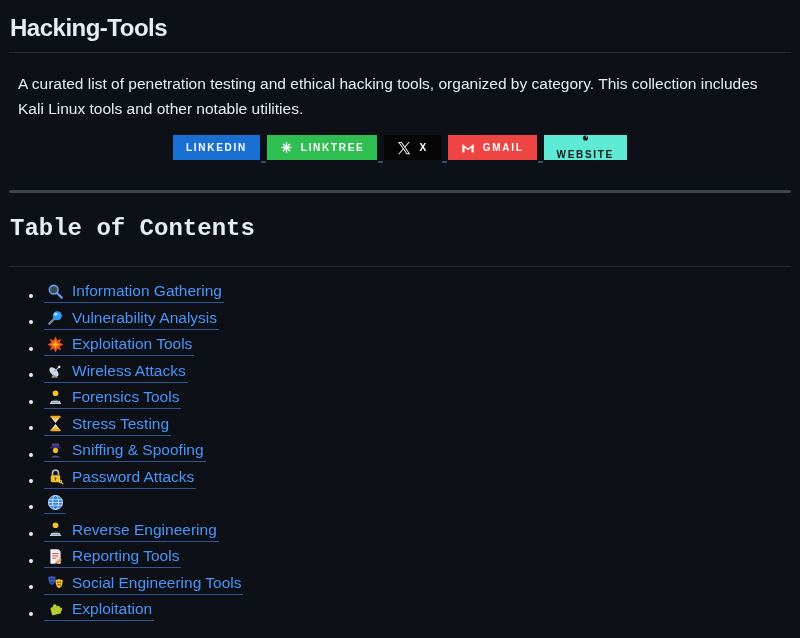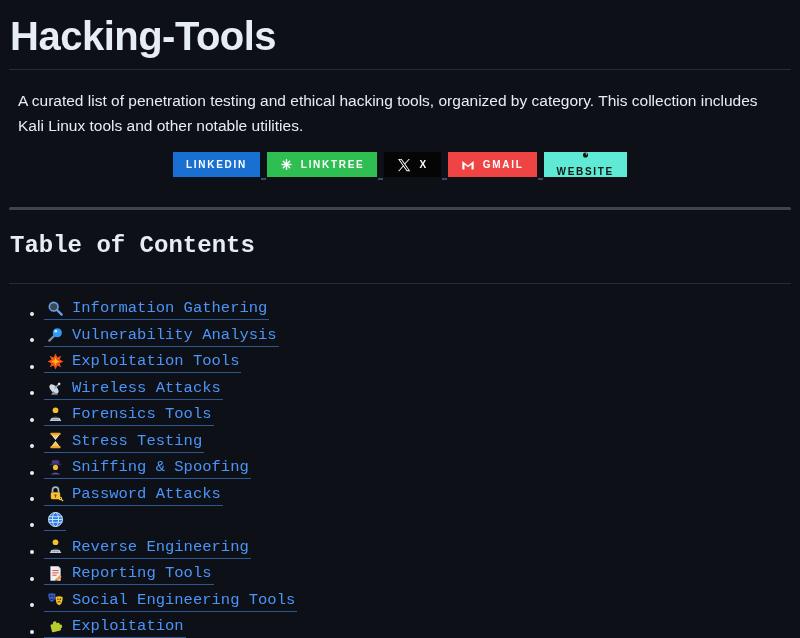--- a/index.html
+++ b/index.html
@@ -5,21 +5,21 @@
   * { box-sizing: border-box; margin: 0; padding: 0; }
   html, body { width: 800px; height: 638px; overflow: hidden; }
   body {
     background: #0d1117;
     color: #e6edf3;
     font-family: "Liberation Sans", sans-serif;
   }
   .container { padding: 0 9px; }
 
   h1.page-title {
-    font-size: 40px;
+    font-size: 24px;
     font-weight: bold;
     letter-spacing: -0.5px;
     margin-top: 14px;
     padding-bottom: 10px;
     padding-left: 1px;
     border-bottom: 1px solid #262c36;
   }
 
   p.description {
     margin: 18px auto 0;
@@ -78,21 +78,20 @@
     padding-bottom: 24px;
     padding-left: 1px;
     border-bottom: 1px solid #262c36;
     font-family: Liberation Mono, monospace;
   }
 
   ul.toc-list {
     margin-top: 15px;
     padding-left: 35px;
     list-style: disc outside;
-    font-family: Liberation Mono, monospace;
   }
   ul.toc-list li {
     height: 20px;
     margin: 6.5px 0;
     font-size: 15px;
   }
   ul.toc-list li::marker { color: #e6edf3; font-size: 13px; }
   a.toc-link {
     display: inline-flex;
     align-items: center;

